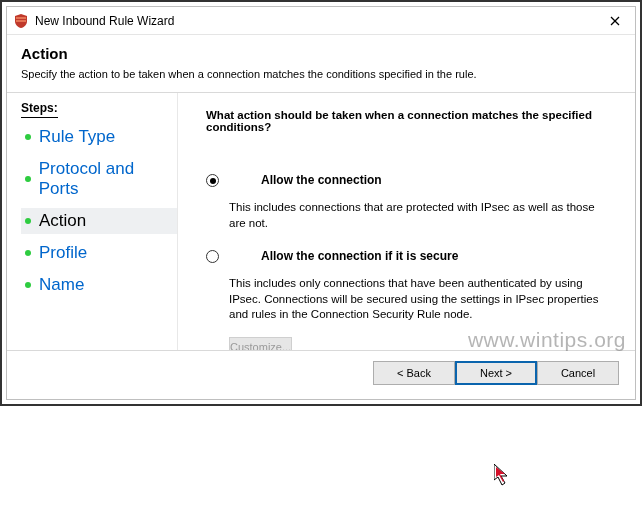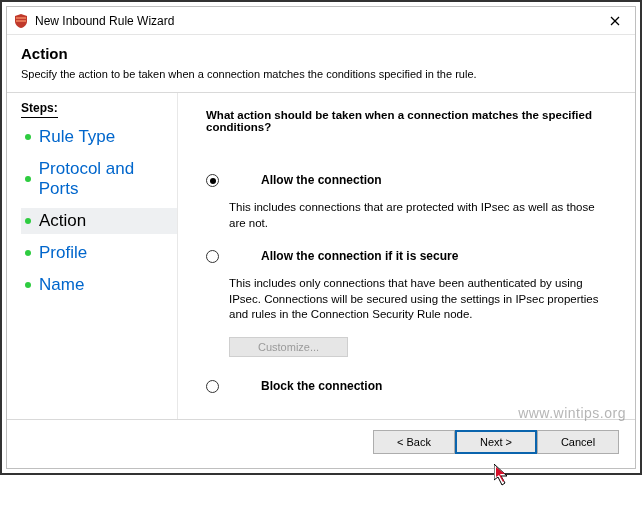--- a/index.html
+++ b/index.html
@@ -10,21 +10,21 @@
     color: #000;
     background: #fff;
     width: 642px;
     height: 521px;
     position: relative;
     overflow: hidden;
   }
   .outer {
     border: 2px solid #333;
     width: 642px;
-    height: 475px;
+    height: 406px;
     position: relative;
     background: #fff;
   }
   .window {
     position: absolute;
     left: 4px; top: 4px; right: 4px; bottom: 4px;
     border: 1px solid #bfbfbf;
     background: #fff;
     display: flex;
     flex-direction: column;
@@ -124,21 +124,21 @@
     margin-bottom: 18px;
     color: #000;
     line-height: 1.35;
     max-width: 395px;
   }
   .customize-btn {
     display: inline-block;
     margin-left: 23px;
     margin-top: -8px;
     margin-bottom: 22px;
-    padding: 3px 28px;
+    padding: 3px 0;
     background: #e6e6e6;
     border: 1px solid #cfcfcf;
     color: #9a9a9a;
     font-size: 11px;
   }
   .footer {
     border-top: 1px solid #d9d9d9;
     padding: 10px 16px 14px 0;
     display: flex;
     justify-content: flex-end;
@@ -158,21 +158,21 @@
     cursor: pointer;
   }
   .btn.primary {
     border: 2px solid #0a64ad;
     background: #e9e9e9;
   }
   .watermark {
     position: absolute;
     right: 14px;
     bottom: 52px;
-    font-size: 14px;
+    font-size: 21px;
     color: rgba(120,120,120,0.55);
     letter-spacing: 0.5px;
     pointer-events: none;
   }
   .cursor {
     position: absolute;
     left: 492px;
     top: 462px;
     pointer-events: none;
   }

